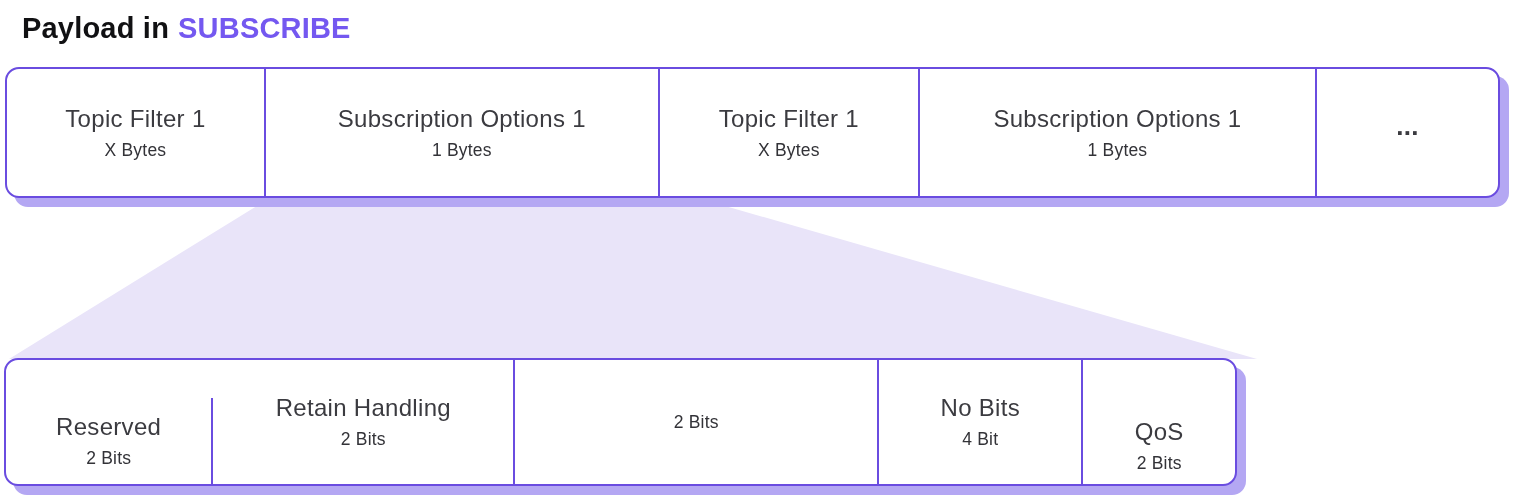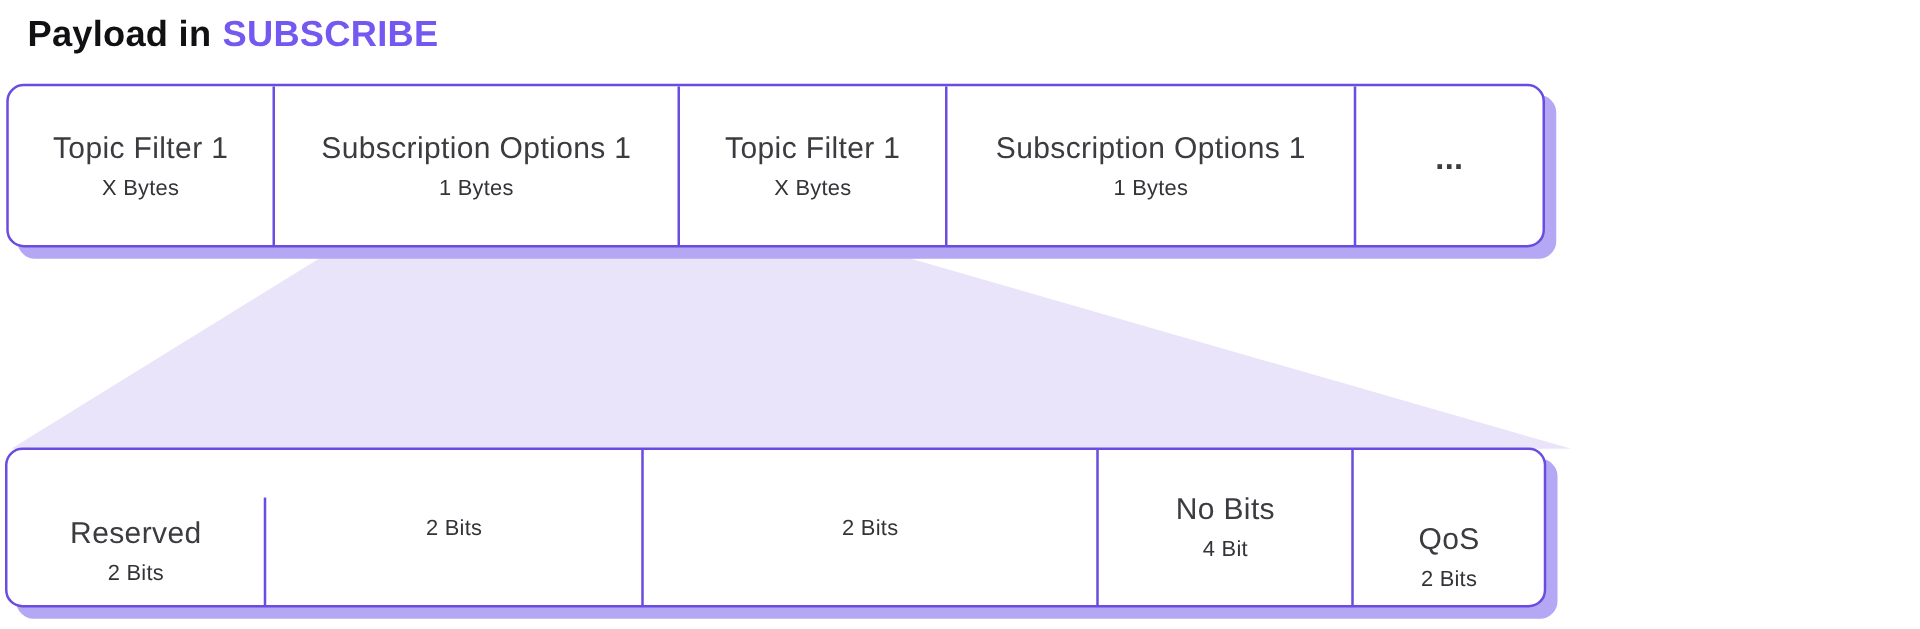--- a/index.html
+++ b/index.html
@@ -47,21 +47,21 @@
     border: 2.5px solid var(--border, #6a4ce0);
     border-radius: 14px;
     box-shadow: 9px 9px 0 0 var(--shadow, #b4a7f3);
     overflow: hidden;
     z-index: 2;
     box-sizing: border-box;
   }
   .top-row {
     left: 5px;
     top: 67px;
-    width: 1231px;
+    width: 1495px;
     height: 131px;
   }
   .bottom-row {
     left: 4px;
     top: 358px;
     width: 1233px;
     height: 128px;
   }
   .cell {
     display: flex;
@@ -141,20 +141,21 @@
       <div class="label">...</div>
     </div>
   </div>
 
   <div class="byte-row bottom-row">
     <div class="cell b0">
       <div class="label">Reserved</div>
       <div class="size">2 Bits</div>
     </div>
     <div class="cell b1">
+      <div class="label">Retain Handling</div>
       <div class="size">2 Bits</div>
     </div>
     <div class="cell b2">
       <div class="size">2 Bits</div>
     </div>
     <div class="cell b3">
       <div class="label">No Bits</div>
       <div class="size">4 Bit</div>
     </div>
     <div class="cell b4">

